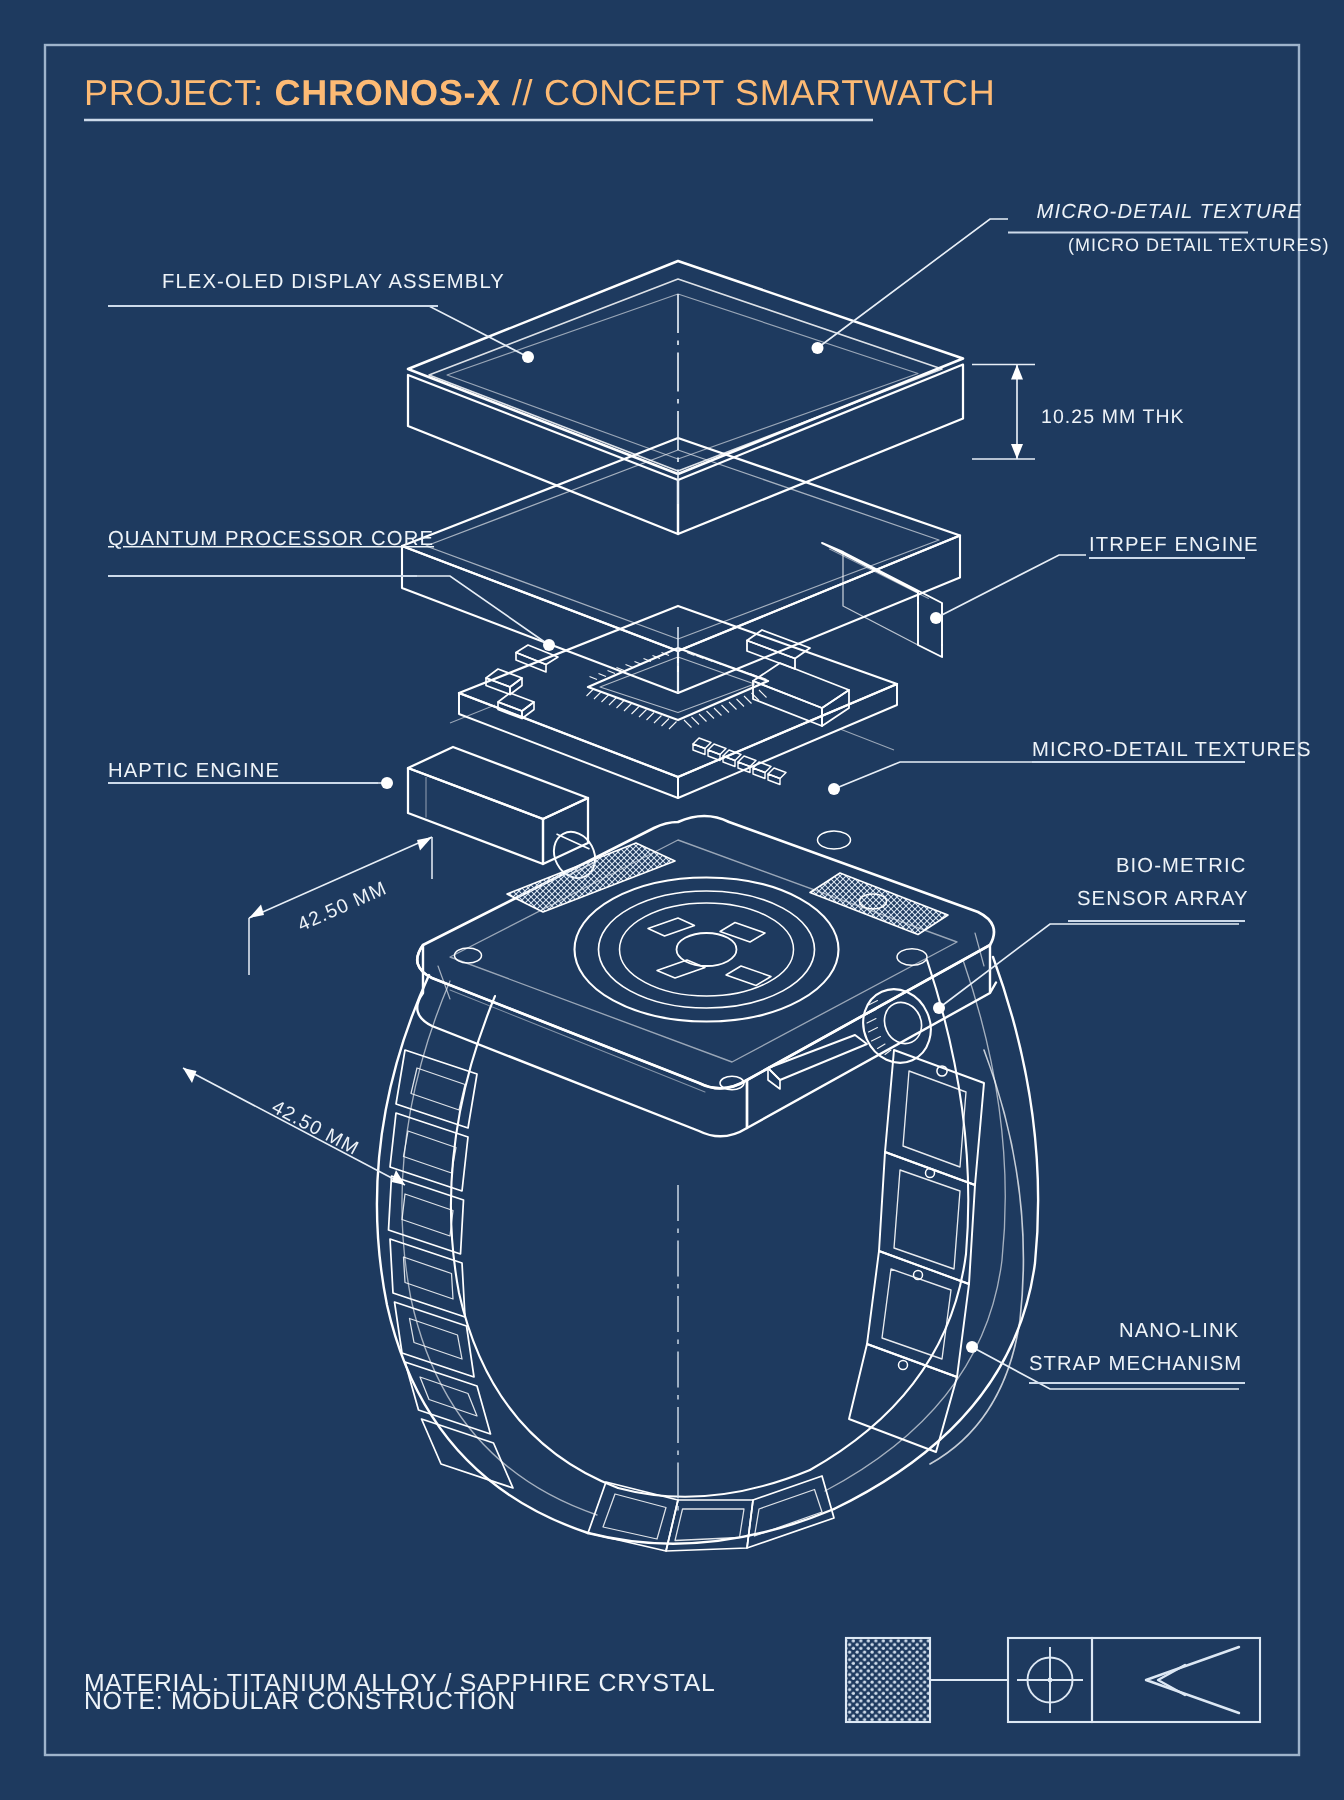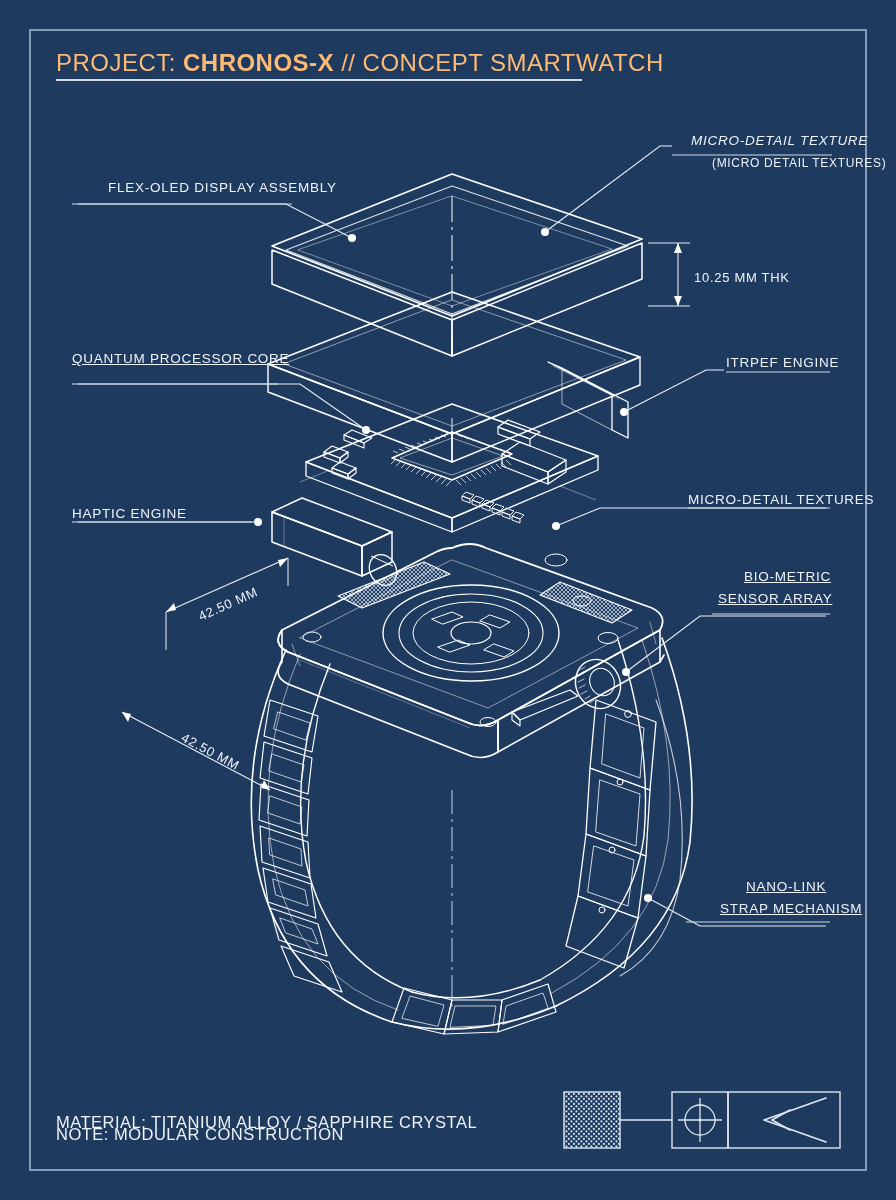--- a/index.html
+++ b/index.html
@@ -22,21 +22,21 @@
     line-height:1.22;
   }
   #title{
     left:56px;top:48px;
     font-size:24px;
     letter-spacing:.02em;
     color:#fdba74;
   }
   #title .b{font-weight:bold;}
   .callout{font-size:13.5px;}
-  .callout.two{line-height:1.35;text-decoration:underline;}
+  .callout.two{line-height:1.35;}
   .dim{font-size:13px;}
   .footline{font-size:16.5px;letter-spacing:.03em;}
   .rot{transform-origin:0 0;}
 </style>
 </head>
 <body>
 
 <svg id="sheet" viewBox="0 0 896 1200" xmlns="http://www.w3.org/2000/svg">
   <defs>
     <pattern id="dots" width="5" height="5" patternUnits="userSpaceOnUse">
@@ -361,21 +361,21 @@
 <div class="lbl" style="left:712px;top:156px;font-size:12px;">(MICRO DETAIL TEXTURES)</div>
 
 <div class="lbl callout" style="left:726px;top:355px;">ITRPEF ENGINE</div>
 
 <div class="lbl callout" style="left:688px;top:492px;">MICRO-DETAIL TEXTURES</div>
 
 <div class="lbl callout two" style="left:744px;top:568px;">BIO-METRIC</div>
 <div class="lbl callout two" style="left:718px;top:590px;">SENSOR ARRAY</div>
 
 <div class="lbl callout two" style="left:746px;top:878px;">NANO-LINK</div>
-<div class="lbl callout two" style="left:720px;top:900px;">STRAP MECHANISM</div>
+<div class="lbl callout two" style="left:686px;top:900px;">STRAP MECHANISM</div>
 
 <div class="lbl dim" style="left:694px;top:270px;text-align:center;">10.25 MM THK</div>
 
 <div class="lbl dim rot" style="left:196px;top:610px;transform:rotate(-24deg);">42.50 MM</div>
 
 <div class="lbl dim rot" style="left:186px;top:730px;transform:rotate(28deg);">42.50 MM</div>
 
 <div class="lbl footline" style="left:56px;top:1096px;margin-top:16px;">MATERIAL: TITANIUM ALLOY / SAPPHIRE CRYSTAL</div>
 <div class="lbl footline" style="left:56px;top:1124px;">NOTE: MODULAR CONSTRUCTION</div>
 

